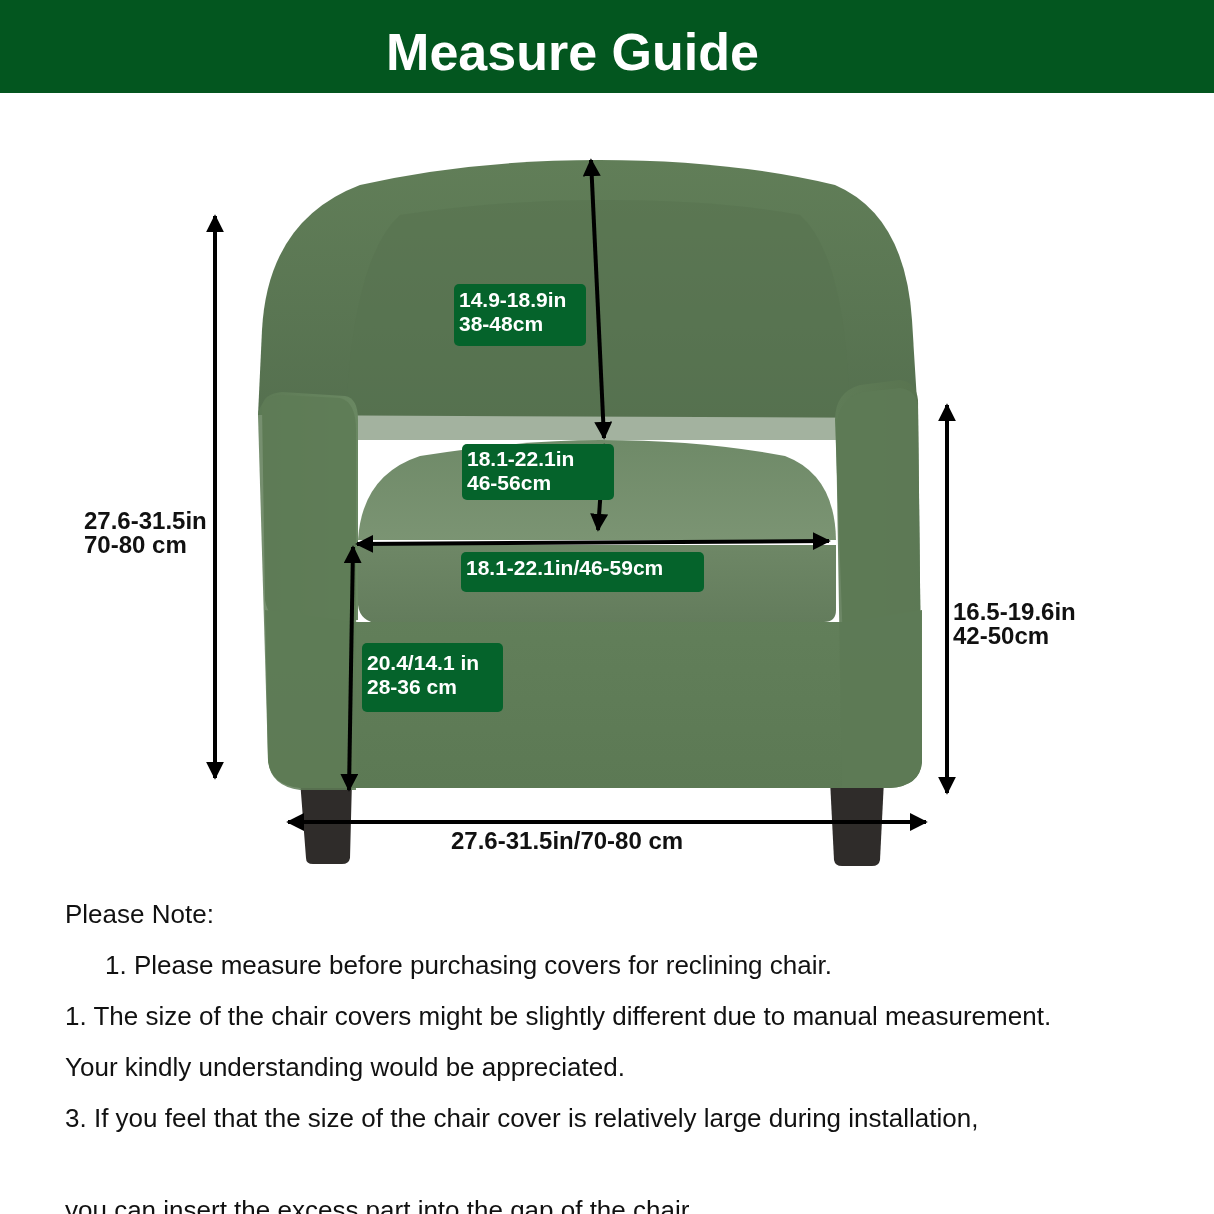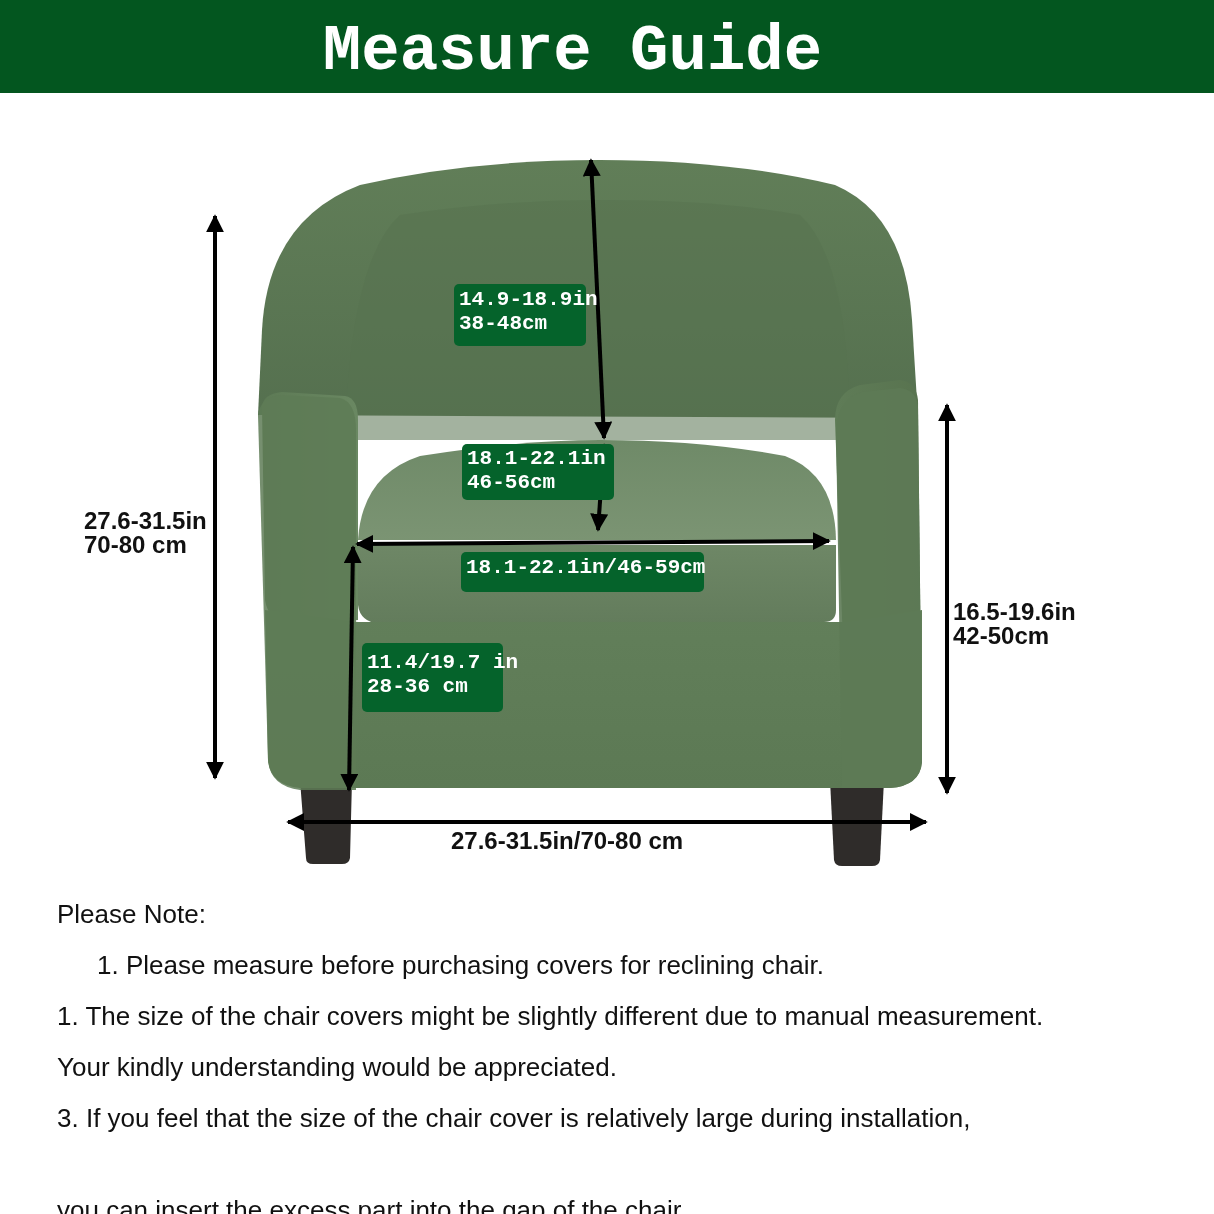--- a/index.html
+++ b/index.html
@@ -1,24 +1,24 @@
 <!DOCTYPE html>
 <html><head>
   <meta charset="utf-8">
   <style>
     html, body { margin: 0; padding: 0; background: #ffffff; }
     body { width: 1214px; height: 1214px; position: relative; overflow: hidden; font-family: "Liberation Sans", sans-serif; }
     .header { position: absolute; left: 0; top: 0; width: 1214px; height: 93px; background: #03561f; }
-    .header-title { position: absolute; left: 0; width: 1145px; top: 22px; text-align: center; color: #ffffff; font-weight: bold; font-size: 64px; line-height: 60px; letter-spacing: 0px; font-family: Liberation Mono, monospace; }
+    .header-title { position: absolute; left: 0; width: 1145px; top: 22px; text-align: center; color: #ffffff; font-weight: bold; font-size: 52px; line-height: 60px; letter-spacing: 0px; }
     .diagram { position: absolute; left: 0; top: 93px; width: 1214px; height: 800px; }
     .diagram svg { position: absolute; left: 0; top: 0; }
-    .tag { position: absolute; background: #05632b; color: #ffffff; font-weight: bold; font-size: 21px; line-height: 24px; border-radius: 5px; padding: 4px 5px 5px 5px; box-sizing: border-box; white-space: nowrap; font-family: Liberation Mono, monospace; }
+    .tag { position: absolute; background: #05632b; color: #ffffff; font-weight: bold; font-size: 21px; line-height: 24px; border-radius: 5px; padding: 4px 5px 5px 5px; box-sizing: border-box; white-space: nowrap; }
     .plain { position: absolute; color: #111111; font-weight: bold; font-size: 24px; line-height: 24px; white-space: nowrap; }
     .notes { position: absolute; left: 53px; top: 897px; width: 1150px; color: #111111; font-size: 26px; }
-    .note-line { position: absolute; left: 4px; white-space: nowrap; line-height: 34px; }
+    .note-line { position: absolute; left: 12px; white-space: nowrap; line-height: 34px; }
   </style>
 </head>
 <body>
 
 <div class="header">
   <div class="header-title">Measure Guide</div>
 </div>
 
 <div class="diagram">
   <svg width="1214" height="800" viewBox="0 93 1214 800">
@@ -92,21 +92,21 @@
 <div class="tag" style="left:462px; top:444px; width:152px; height:56px; padding-top:3px;">
   <div>18.1-22.1in</div>
   <div>46-56cm</div>
 </div>
 
 <div class="tag" style="left:461px; top:552px; width:243px; height:40px; padding-top:4px;">
   <div>18.1-22.1in/46-59cm</div>
 </div>
 
 <div class="tag" style="left:362px; top:643px; width:141px; height:69px; padding-top:8px;">
-  <div>11.4/19.7 in</div>
+  <div>20.4/14.1 in</div>
   <div>28-36 cm</div>
 </div>
 
 <div class="plain" style="left:84px; top:509px;">
   <div>27.6-31.5in</div>
   <div>70-80 cm</div>
 </div>
 
 <div class="plain" style="left:953px; top:600px;">
   <div>16.5-19.6in</div>

